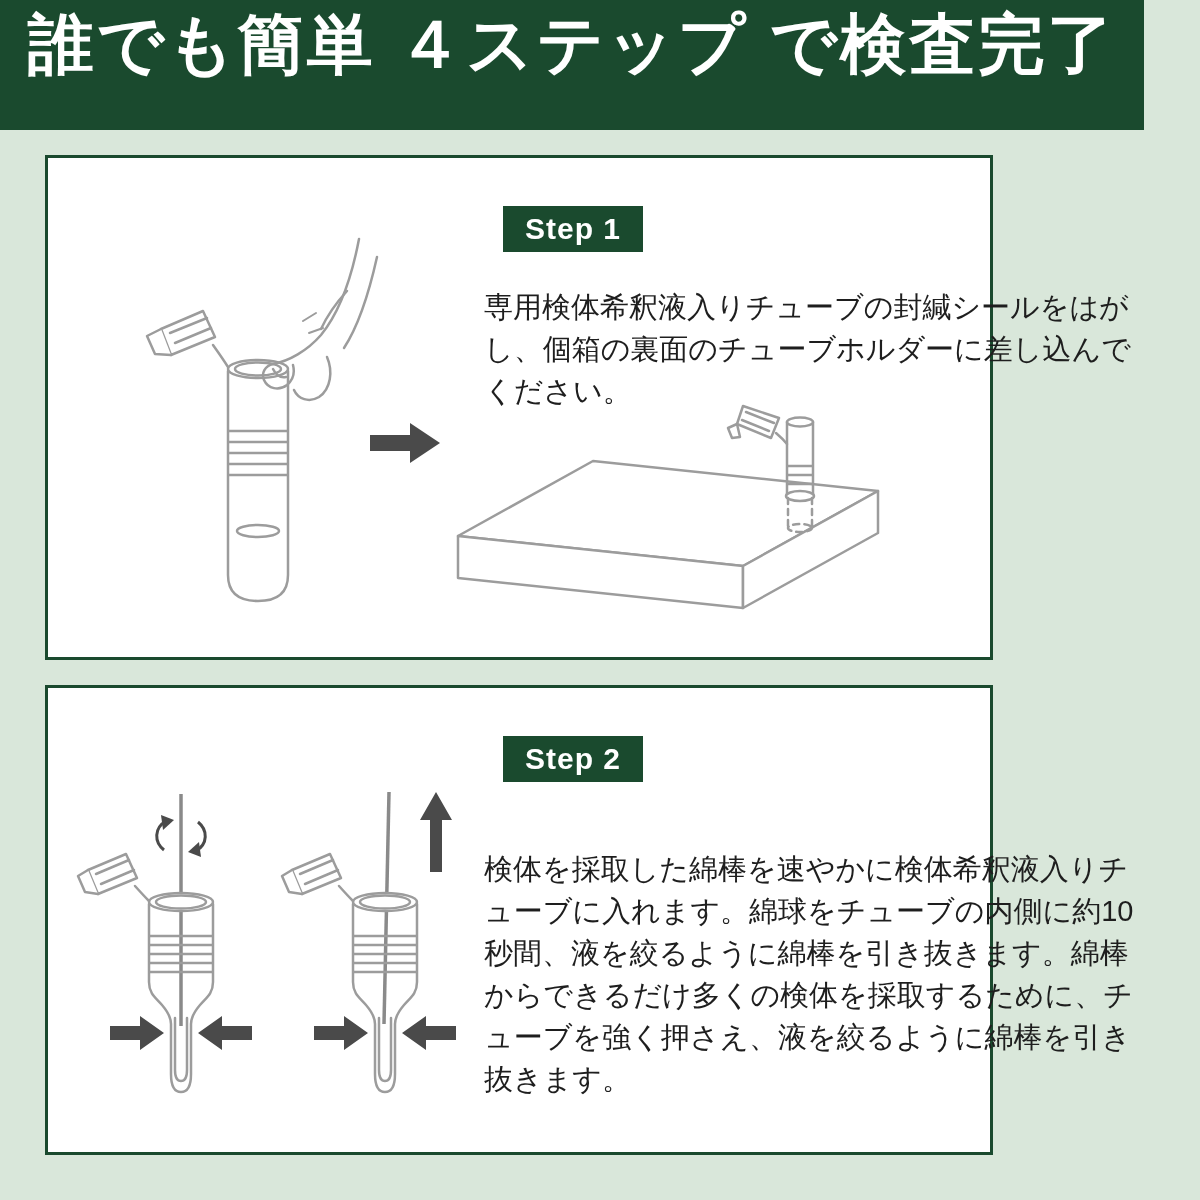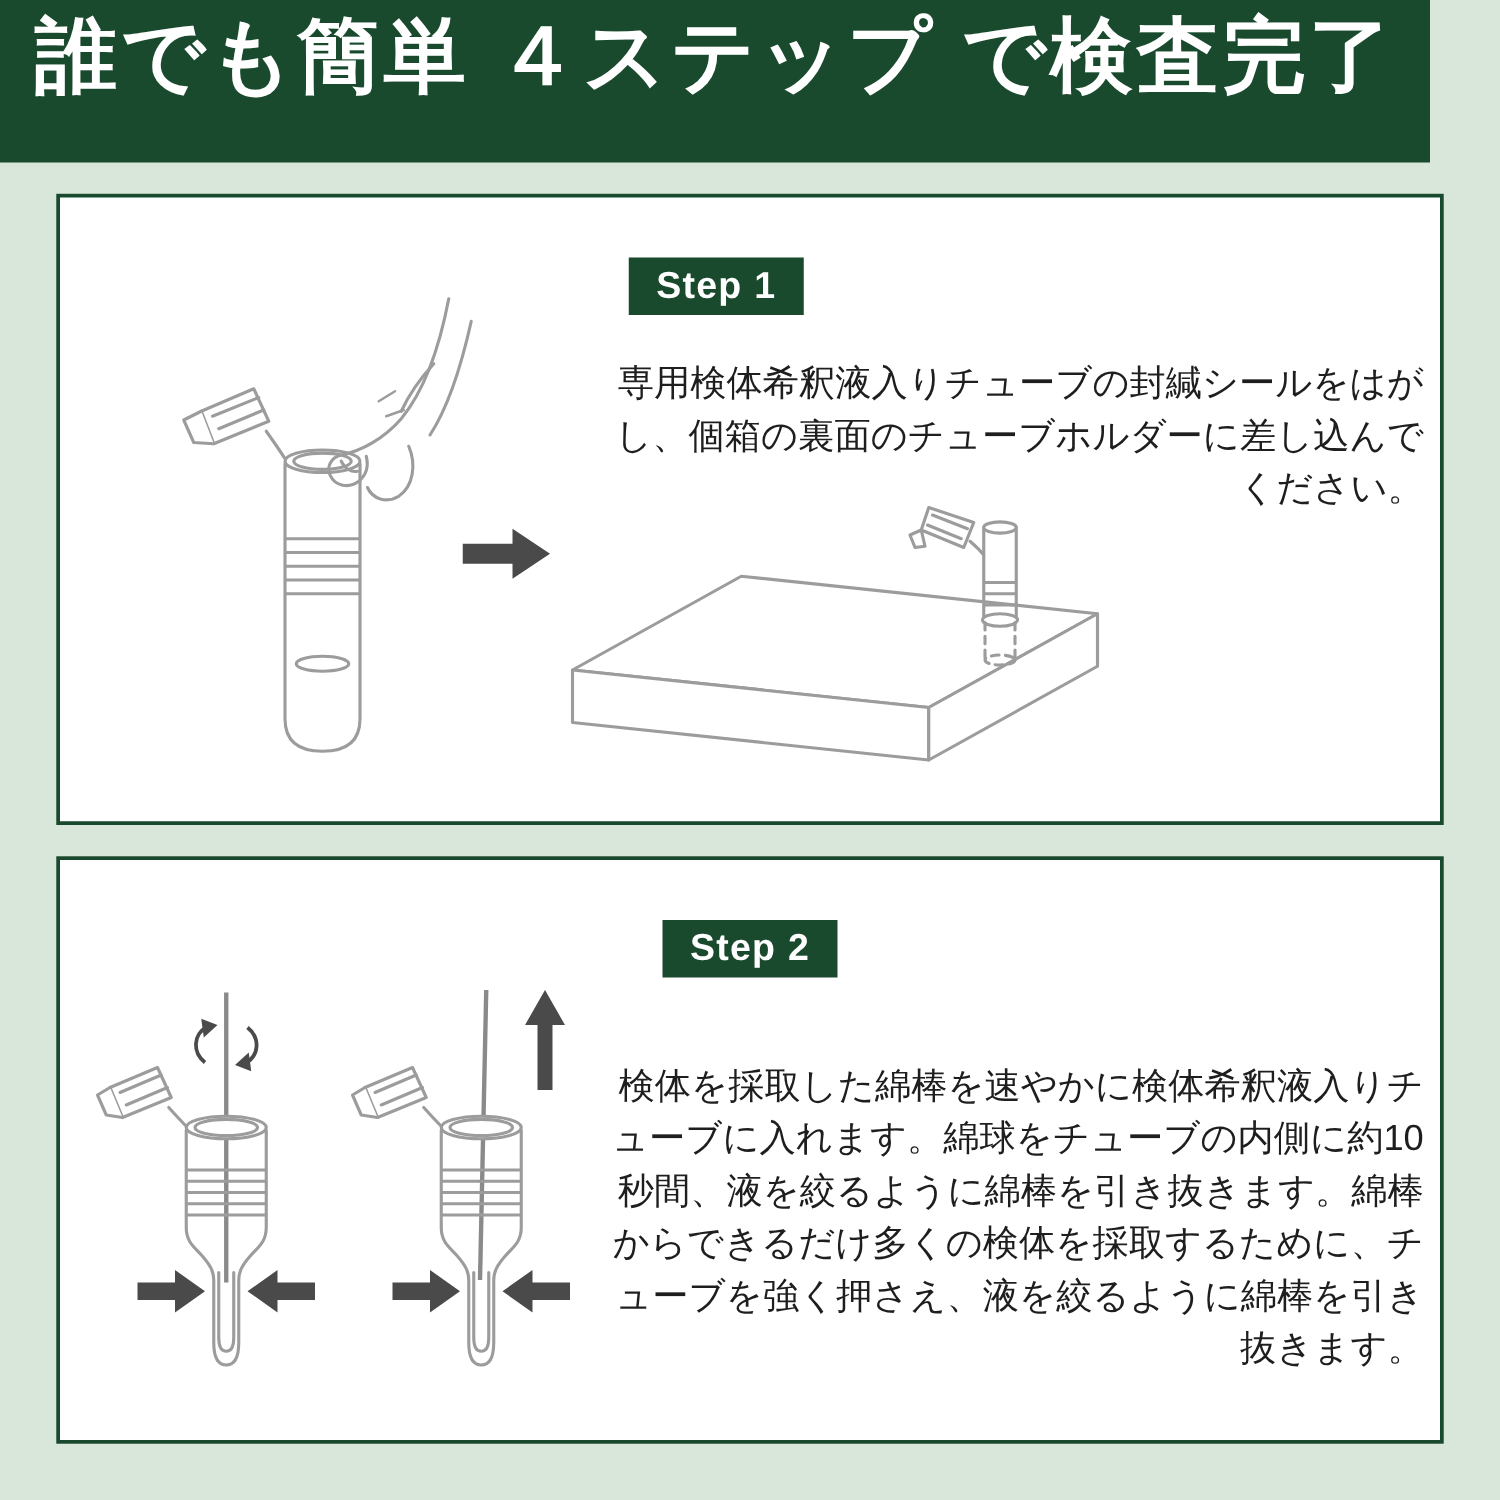--- a/index.html
+++ b/index.html
@@ -4,29 +4,29 @@
 <style>
   * { margin:0; padding:0; box-sizing:border-box; }
   html,body { width:1200px; height:1200px; }
   body { font-family:"Liberation Sans","DejaVu Sans",sans-serif; }
   .page { position:relative; width:1200px; height:1200px; background:var(--background-mint,#d9e7da); overflow:hidden; }
 
   .banner { position:absolute; left:0; top:0; width:1144px; height:130px;
             background:var(--brand-green,#1a4a2e); display:flex; justify-content:center; }
   .banner h1 { color:#ffffff; font-size:66px; font-weight:900; letter-spacing:3px; white-space:nowrap; }
 
-  .panel { position:absolute; left:45px; width:1110px; background:#ffffff;
-           border:3px solid var(--brand-green,#1a4a2e);text-align:right; }
+  .panel { position:absolute; left:45px; width:948px; background:#ffffff;
+           border:3px solid var(--brand-green,#1a4a2e); }
   .panel-1 { top:155px; height:505px; }
   .panel-2 { top:685px; height:470px; }
 
   .badge { position:absolute; background:var(--brand-green,#1a4a2e); color:#fff;
            font-size:30px; font-weight:bold; padding:6px 22px; letter-spacing:1px; }
   .badge-1 { left:455px; top:48px; }
-  .badge-2 { left:482px; top:48px; }
+  .badge-2 { left:455px; top:48px; }
 
   .body-text { position:absolute; left:436px; width:655px; font-size:29px; line-height:1.45;
                color:var(--text,#1e1e1e); overflow-wrap:anywhere; line-break:anywhere; }
   .text-1 { top:128px; }
   .text-2 { top:160px; }
 
   .illus { position:absolute; }
   .hand-tube  { left:75px;  top:75px;  width:260px; height:400px; }
   .arrow-1    { left:322px; top:262px; width:72px;  height:46px; }
   .box-holder { left:395px; top:238px; width:450px; height:240px; }

